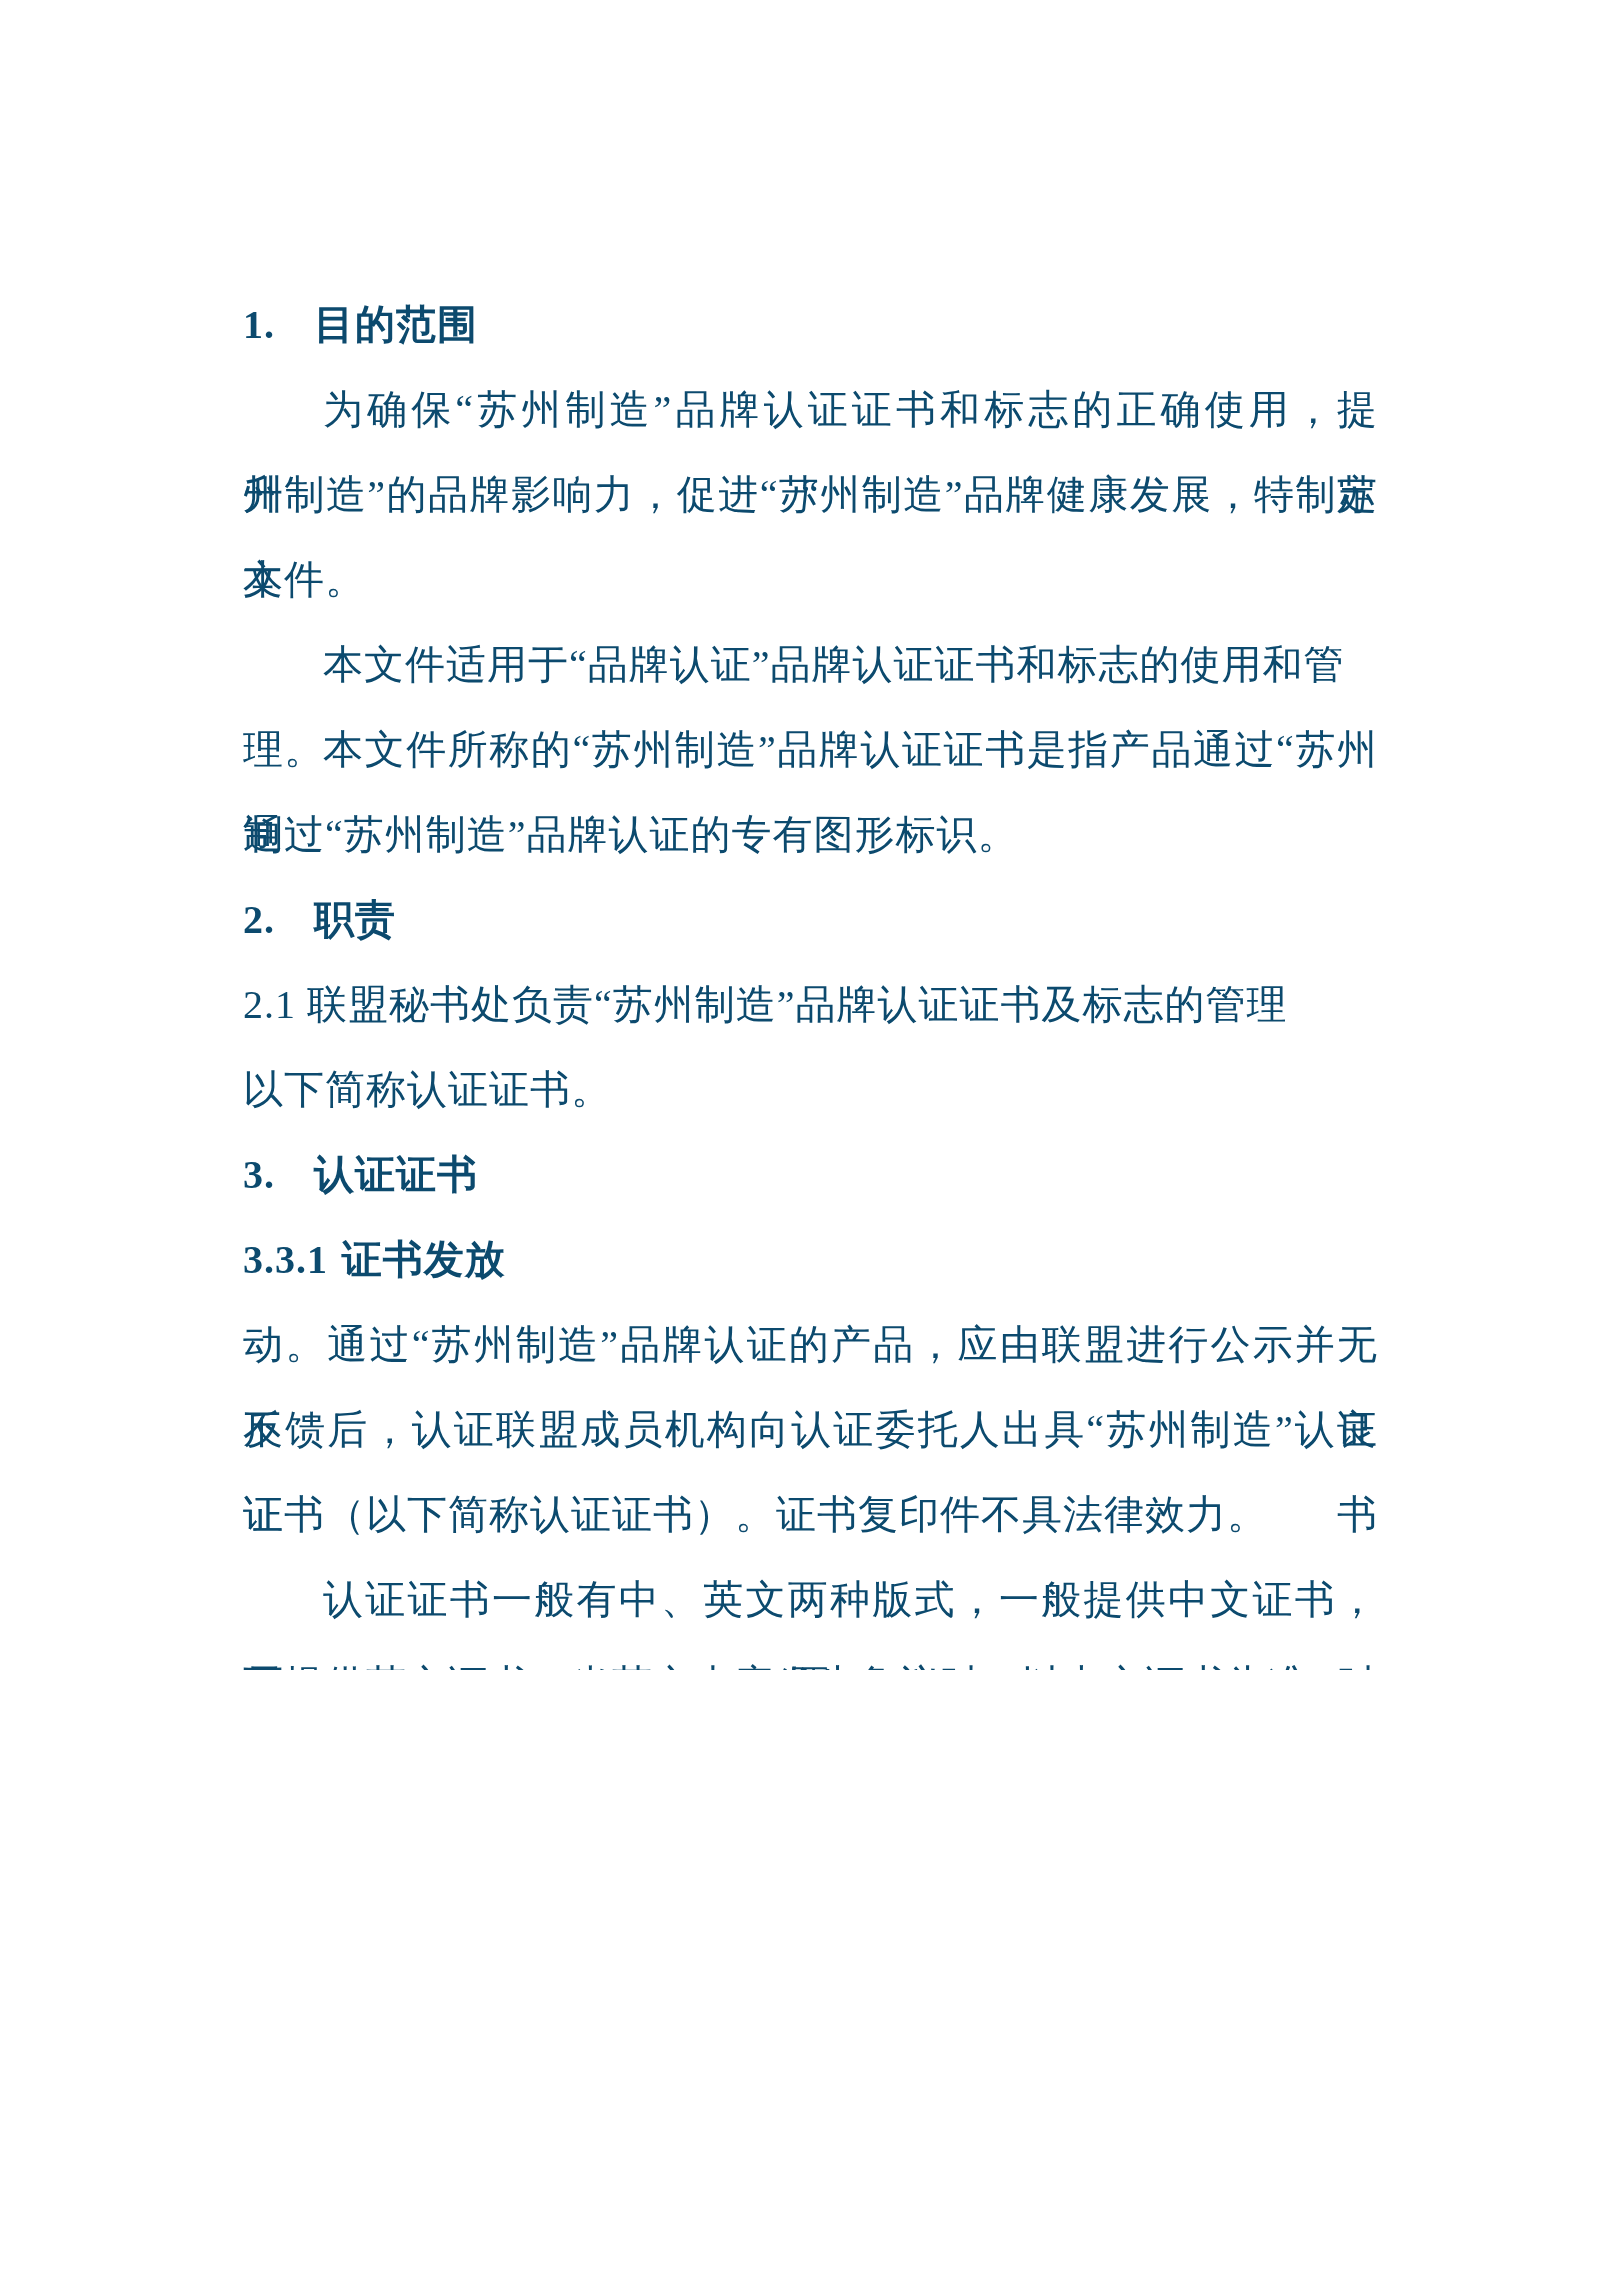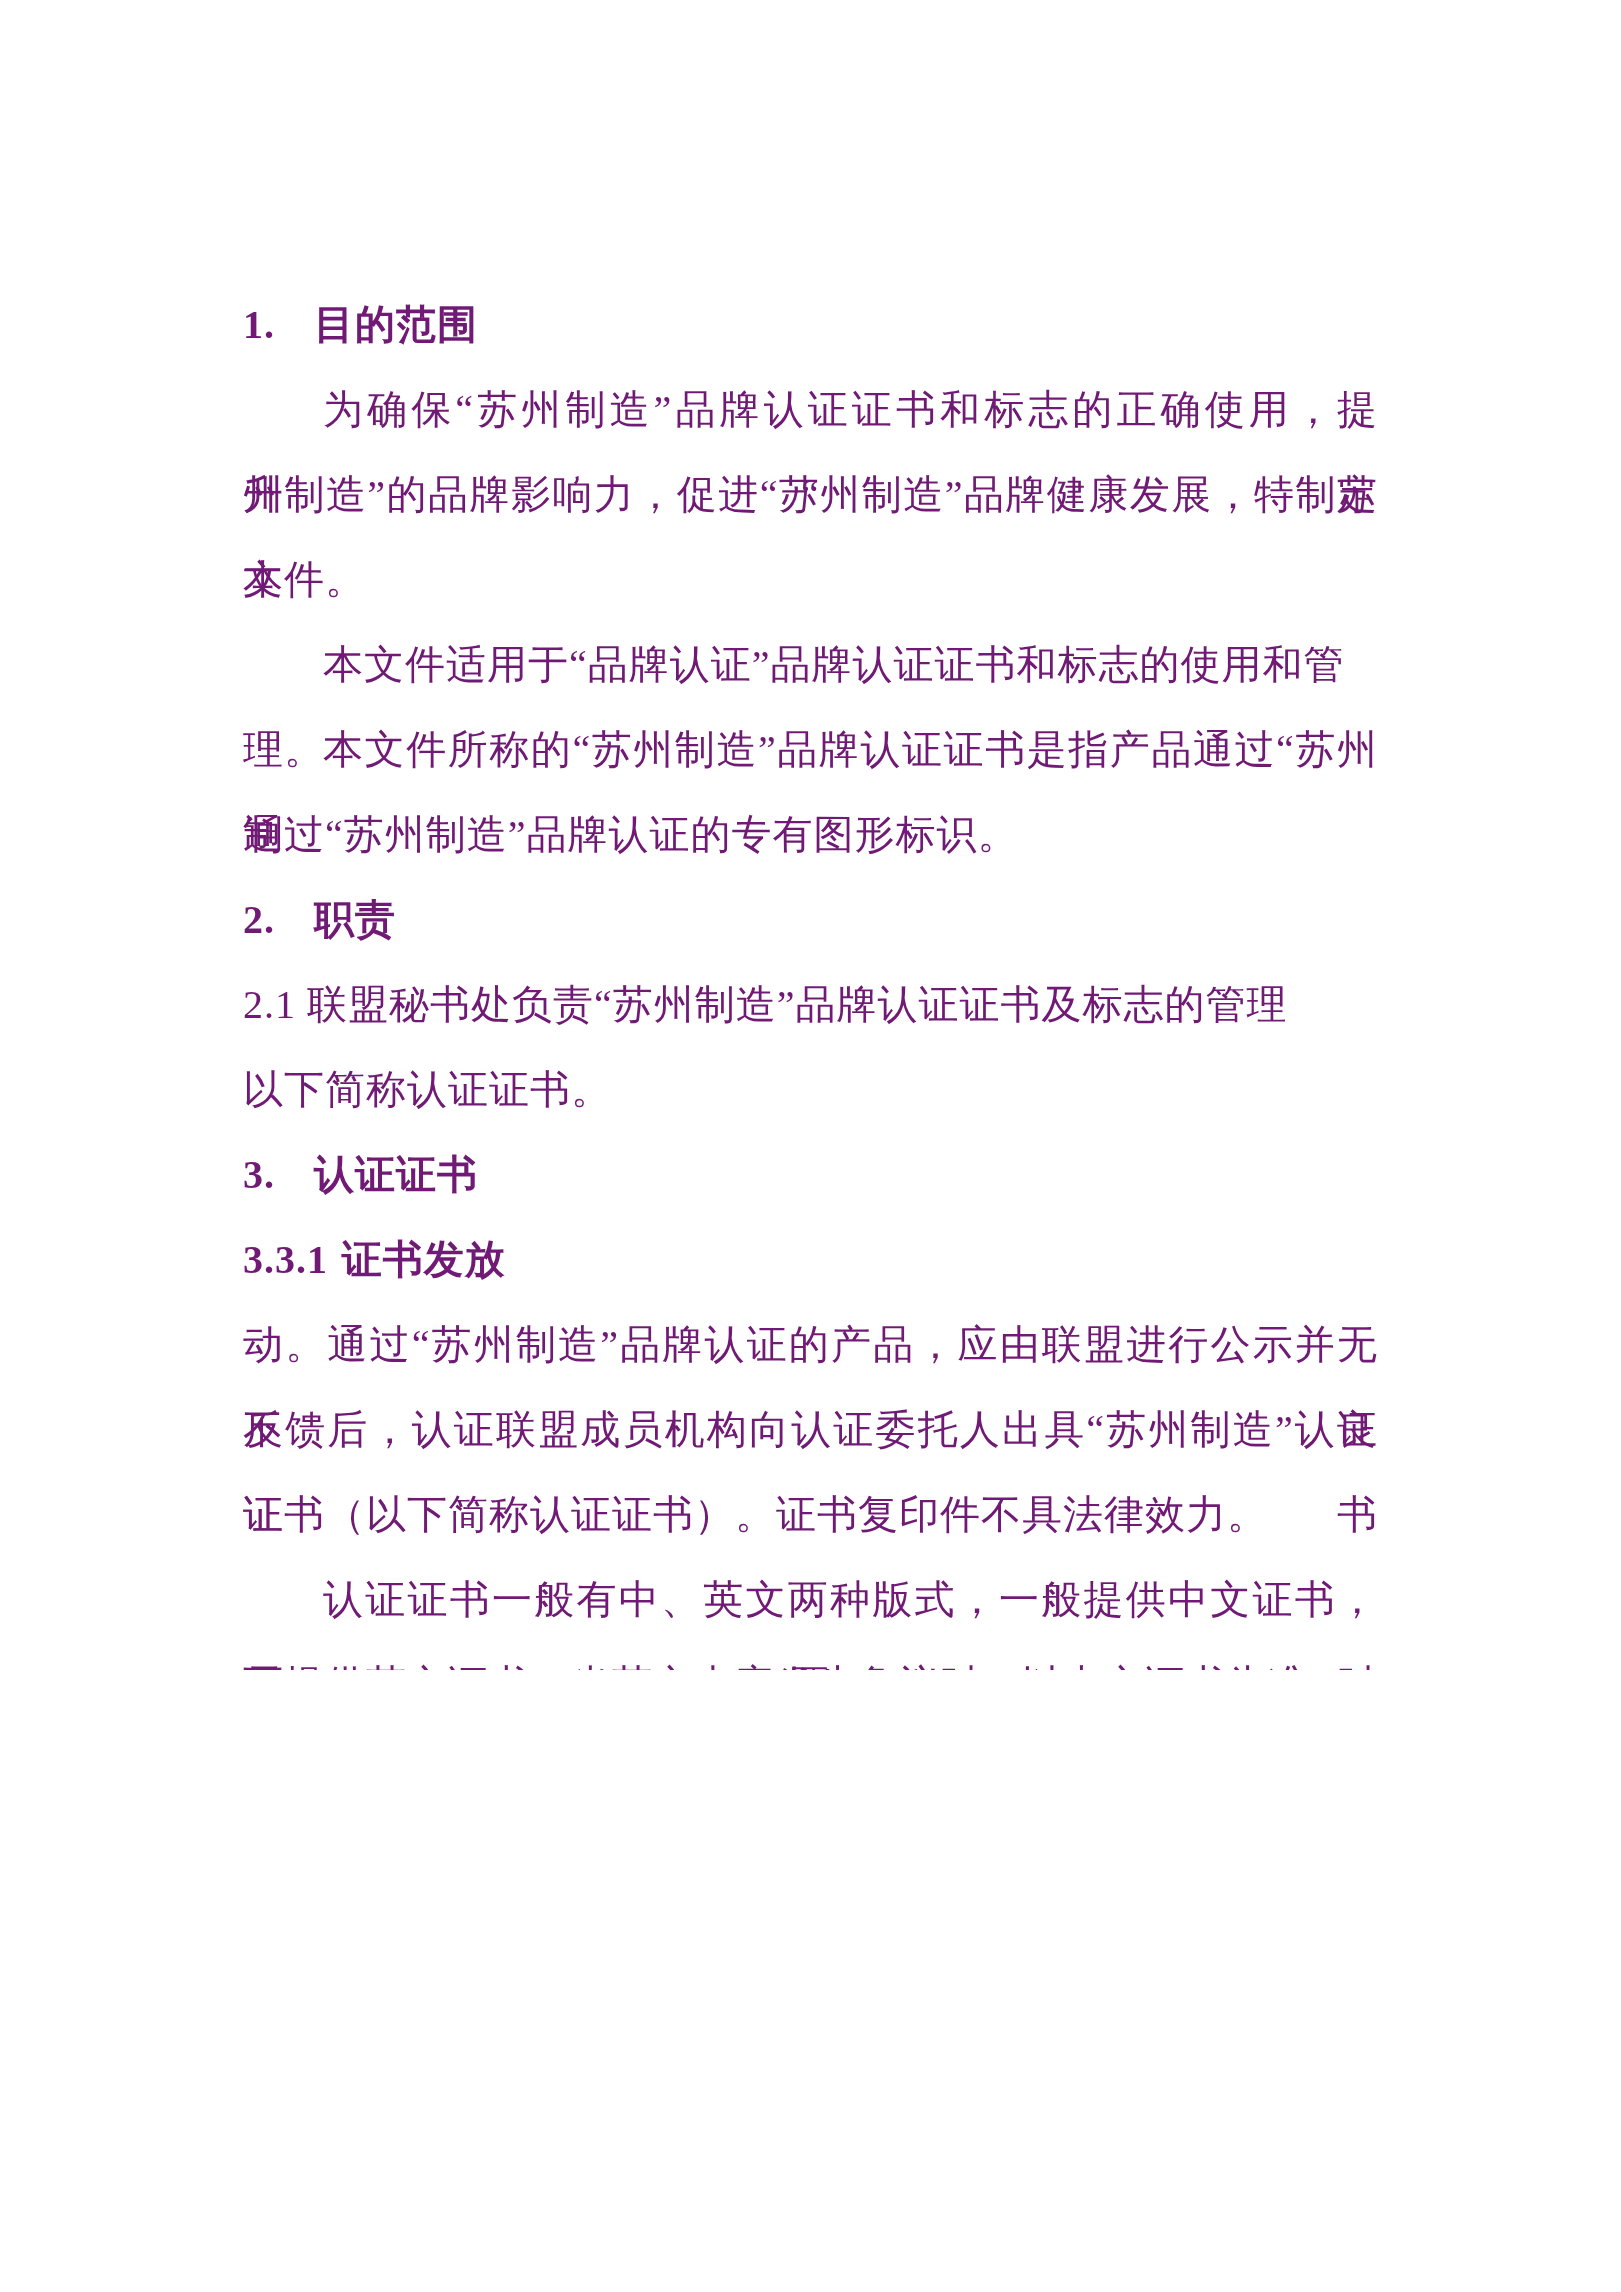--- a/index.html
+++ b/index.html
@@ -5,21 +5,21 @@
   html, body {
     margin: 0;
     padding: 0;
     background: #ffffff;
   }
   .page {
     position: relative;
     width: 1621px;
     height: 1670px;
     background: #ffffff;
-    color: #701a75;
+    color: #0c4a6e;
     font-family: "Liberation Serif", serif;
     overflow: hidden;
   }
   .content {
     position: absolute;
     left: 243px;
     top: 282px;
     width: 1135px;
   }
   .line {

